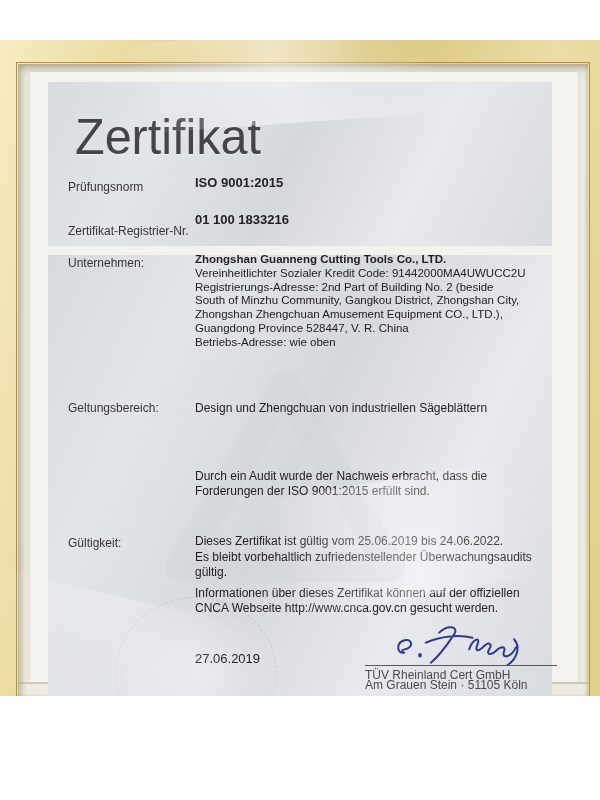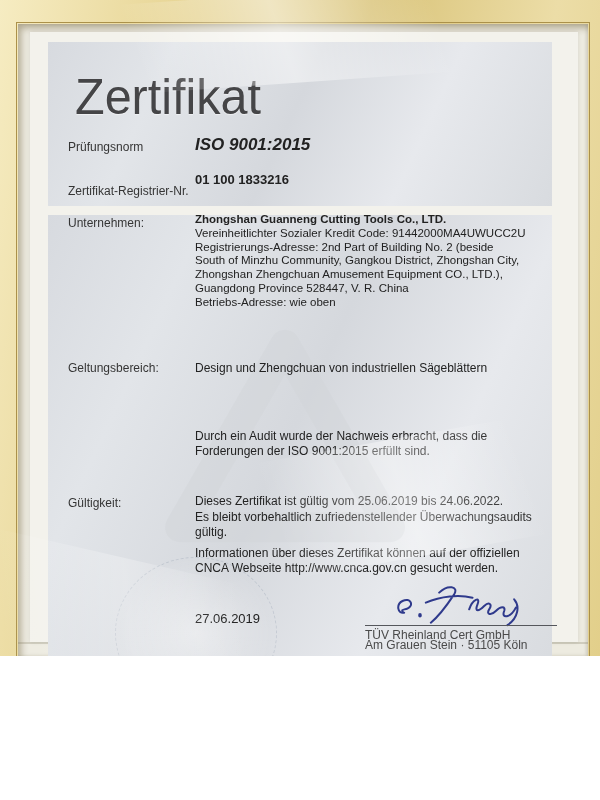--- a/index.html
+++ b/index.html
@@ -1,17 +1,17 @@
 <!DOCTYPE html>
 <html><head>
 <meta charset="utf-8">
 <style>
   html,body{margin:0;padding:0;}
   body{width:600px;height:800px;overflow:hidden;font-family:"Liberation Sans","DejaVu Sans",sans-serif;}
-  .photo{position:relative;width:600px;height:656px;background:#f97316;overflow:hidden;}
+  .photo{position:relative;width:600px;height:656px;background:#f97316;overflow:hidden;margin-top:40px;}
   .gold-frame{position:absolute;inset:0;
     background:linear-gradient(100deg,#f6ecc2 0%,#e6d391 28%,#d9c378 52%,#ecdda7 78%,#e2cf8a 100%);}
   .gold-frame::after{content:"";position:absolute;left:16px;top:22px;right:10px;bottom:-2px;
     border:1px solid #ab914a;}
   .mat{position:absolute;left:18px;top:24px;right:12px;bottom:0;background:#edebe0;
     box-shadow:inset 3px 4px 7px rgba(80,60,15,.38), inset -2px 0 3px rgba(0,0,0,.08);}
   .mat::after{content:"";position:absolute;left:0;right:0;bottom:12px;height:2px;background:rgba(120,110,85,.25);}
   .paper{position:absolute;left:30px;top:32px;right:22px;bottom:14px;background:#f3f2ec;
     box-shadow:0 0 4px rgba(0,0,0,.10);}
   .band{position:absolute;left:18px;width:504px;
@@ -19,21 +19,21 @@
   .band1{top:10px;height:164px;}
   .band2{top:183px;height:462px;}
   .wm-tri{position:absolute;left:130px;top:295px;opacity:.5;}
   .seal-ghost{position:absolute;left:85px;top:525px;width:160px;height:150px;border-radius:50%;
     border:1px dashed rgba(150,162,178,.35);
     background:radial-gradient(circle,rgba(255,255,255,.45) 0%,rgba(255,255,255,0) 70%);}
   .title{position:absolute;left:45px;top:36px;margin:0;font-size:50px;font-weight:500;color:#454547;
     letter-spacing:0;transform:scaleX(.97);transform-origin:left;text-shadow:0 1px 1px rgba(255,255,255,.55);}
   .lab{position:absolute;left:38px;font-size:12px;color:#353535;}
   .val{position:absolute;left:165px;color:#222;}
-  .v-norm{top:103px;font-size:17px;font-weight:bold;font-style:italic;}
+  .v-norm{top:103px;font-size:13px;font-weight:bold;}
   .l-norm{top:108px;text-align:center;}
   .l-reg{top:152px;}
   .v-reg{top:140px;font-size:13px;font-weight:bold;text-align:right;}
   .l-unt{top:184px;}
   .company{top:181px;font-size:11.5px;line-height:13.8px;width:345px;}
   .co-name{font-weight:bold;}
   .l-gelt{top:329px;}
   .v-gelt{top:329px;font-size:12px;}
   .audit{top:397px;font-size:12px;line-height:15px;}
   .l-gue{top:464px;}

